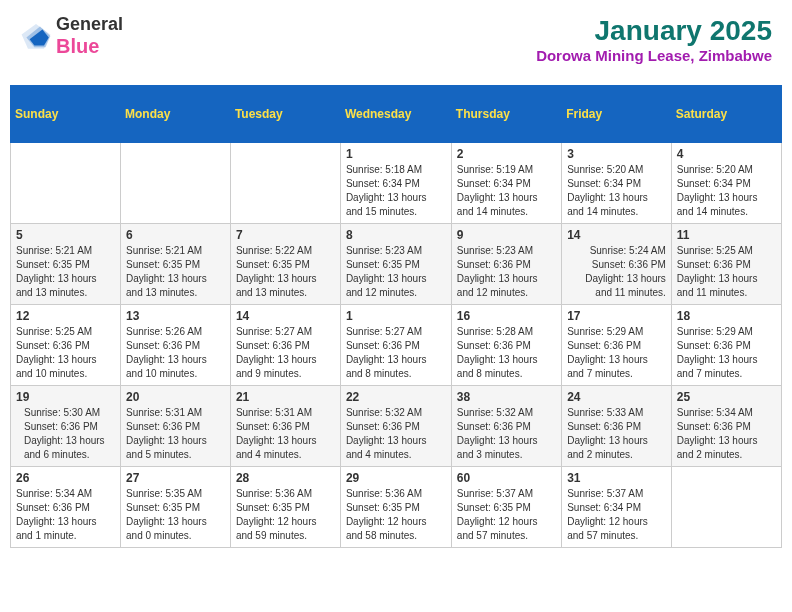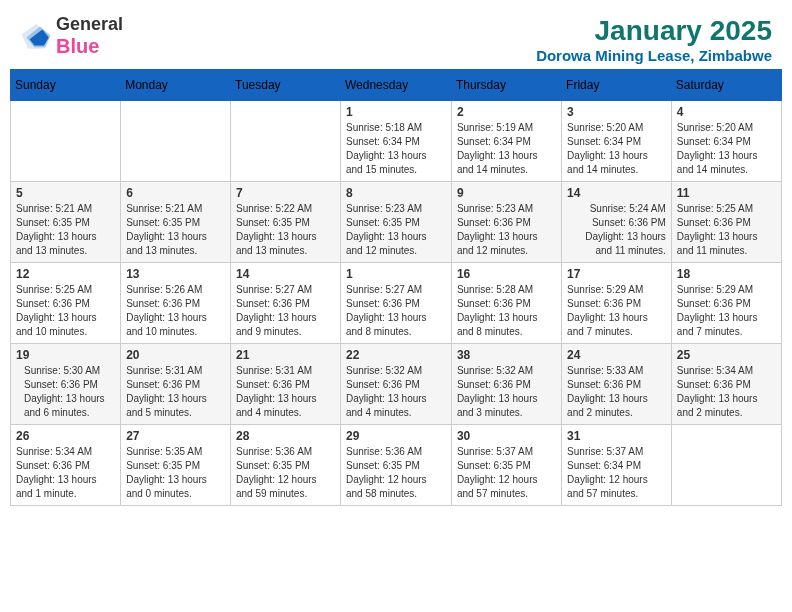--- a/index.html
+++ b/index.html
@@ -7,21 +7,21 @@
       font-family: Arial, sans-serif;
       background: #fff;
       width: 792px;
       min-height: 612px;
       padding: 10px;
     }
     .header {
       display: flex;
       justify-content: space-between;
       align-items: flex-start;
-      margin-bottom: 0;
+      margin-bottom: 16px;
       padding: 5px 10px;
     }
     .logo {
       display: flex;
       align-items: center;
     }
     .logo-text {
       display: flex;
       flex-direction: column;
       line-height: 1.1;
@@ -45,34 +45,34 @@
       text-align: right;
     }
     .month-title {
       font-size: 28px;
       font-weight: bold;
       color: #0f766e;
     }
     .location {
       font-size: 15px;
       font-weight: bold;
-      color: #0369a1;
+      color: #a21caf;
     }
     .calendar {
       width: 100%;
       border-collapse: collapse;
       font-size: 11px;
     }
     .calendar th {
       background: #1565C0;
-      color: #000000;
-      padding: 8px 4px;
+      color: #fde047;
+      padding: 21px 4px;
       text-align: left;
       font-size: 12px;
-      font-weight: normal;
+      font-weight: bold;
       border: 1px solid #1565C0;
     }
     .calendar td {
       border: 1px solid #ccc;
       vertical-align: top;
       padding: 4px 5px;
       height: 80px;
       width: 113px;
       background: #fff;
     }
@@ -338,21 +338,21 @@
 and 59 minutes.</div>
         </td>
         <td>
           <div class="day-num">29</div>
           <div class="day-info" style="white-space: pre-line;">Sunrise: 5:36 AM
 Sunset: 6:35 PM
 Daylight: 12 hours
 and 58 minutes.</div>
         </td>
         <td>
-          <div class="day-num">30</div>
+          <div class="day-num">60</div>
           <div class="day-info" style="white-space: pre-line;">Sunrise: 5:37 AM
 Sunset: 6:35 PM
 Daylight: 12 hours
 and 57 minutes.</div>
         </td>
         <td>
           <div class="day-num">31</div>
           <div class="day-info" style="white-space: pre-line;">Sunrise: 5:37 AM
 Sunset: 6:34 PM
 Daylight: 12 hours

